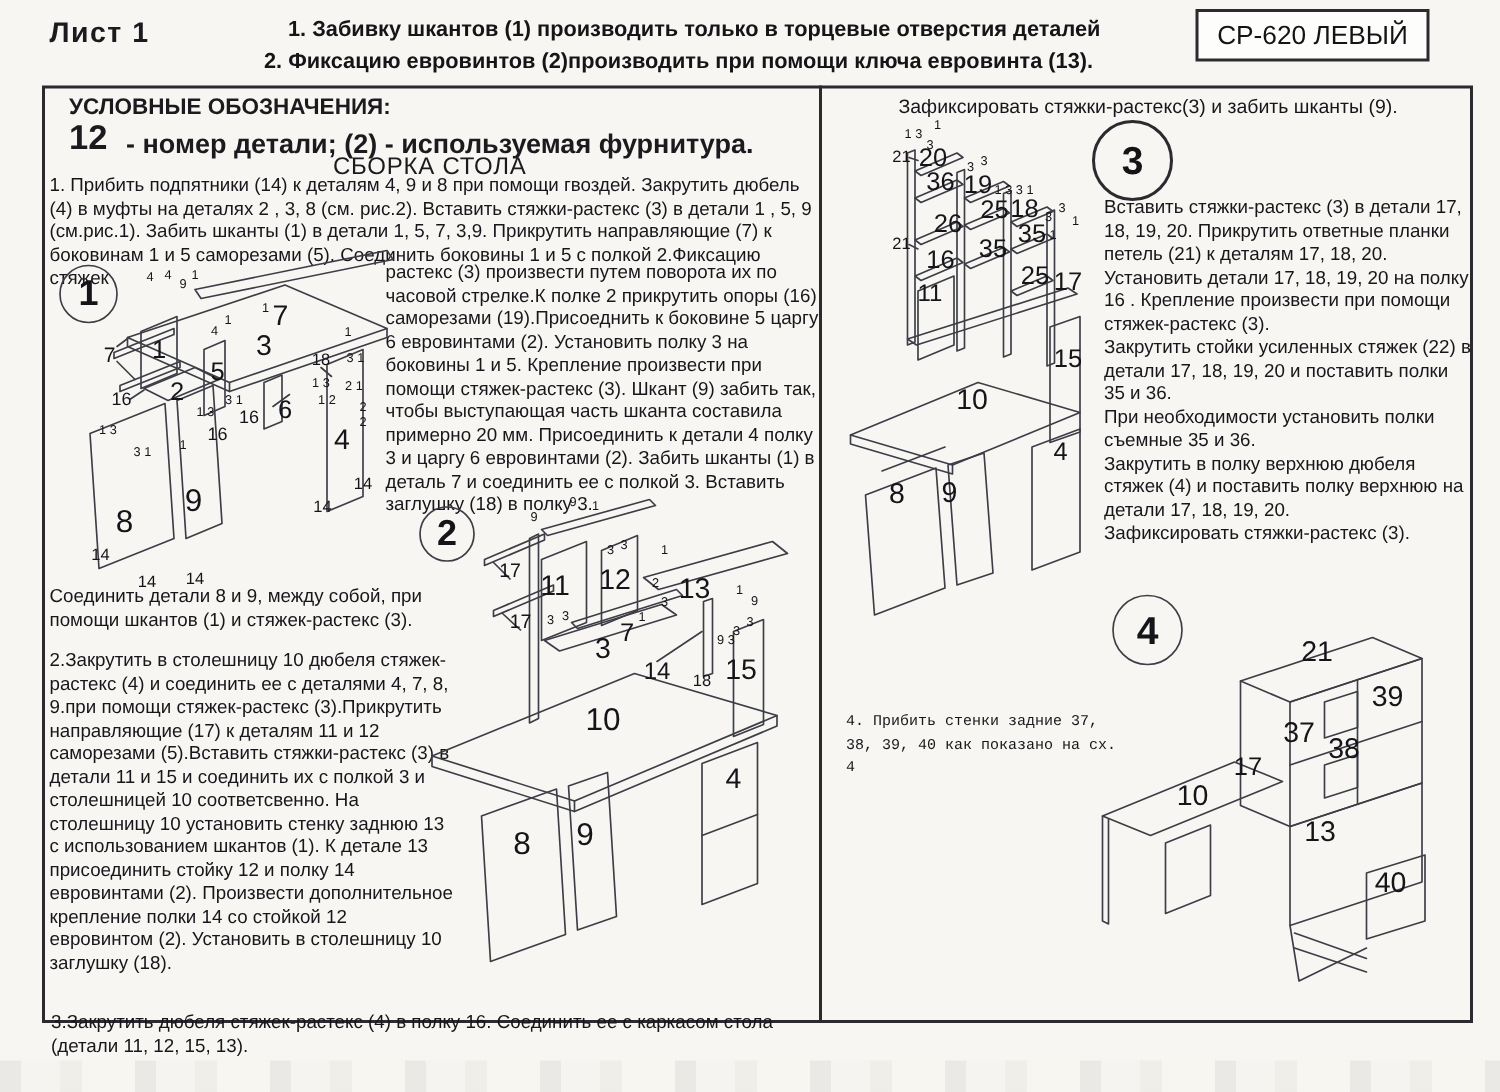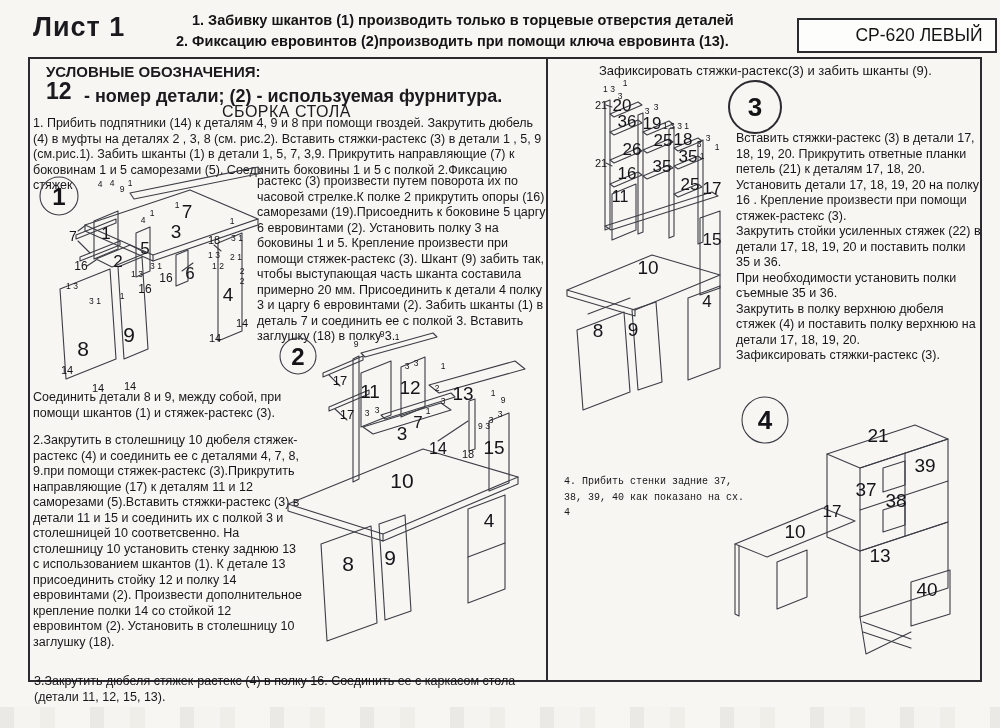--- a/index.html
+++ b/index.html
@@ -6,21 +6,21 @@
   body{
     width:1000px;height:728px;position:relative;overflow:hidden;
     background:#f7f6f2;
     font-family:"Liberation Sans",sans-serif;
     color:#1b1b1f;
   }
   .abs{position:absolute;}
   .txt{font-size:12.5px;line-height:15.5px;color:#17171b;}
   .pre{white-space:pre-line;}
   .box{border:2px solid #2a2a2f;box-sizing:border-box;}
-  .sheet-label{font-size:27px;font-weight:bold;letter-spacing:1px;}
+  .sheet-label{font-size:19px;font-weight:bold;letter-spacing:1px;}
   .hdr-note{font-size:14.5px;font-weight:bold;color:#151518;}
   .model-box{
     border:2px solid #2a2a2f;background:#fdfdfb;display:flex;
     align-items:center;justify-content:center;font-size:17.5px;color:#141417;
   }
   .legend-title{font-size:15px;font-weight:bold;}
   .legend-num{font-size:23px;font-weight:bold;}
   .legend-desc{font-size:18px;font-weight:bold;}
   .assembly-title{font-size:16px;font-weight:normal;letter-spacing:.5px;}
   .fig-circle{
@@ -36,21 +36,21 @@
       rgba(140,138,128,.18) 40px 55px, rgba(220,218,210,.06) 55px 90px);
     filter:blur(.4px);
   }
 </style>
 </head>
 <body>
 
 <div class="abs sheet-label" style="left:33px;top:12px;">Лист 1</div>
 <div class="abs hdr-note" style="left:192px;top:12px;">1. Забивку шкантов (1) производить только в торцевые отверстия деталей</div>
 <div class="abs hdr-note" style="left:176px;top:33px;">2. Фиксацию евровинтов (2)производить при помощи ключа евровинта (13).</div>
-<div class="abs model-box" style="left:797px;top:18px;width:152px;height:31px;padding-left:44px;">СР-620 ЛЕВЫЙ</div>
+<div class="abs model-box" style="left:797px;top:6px;width:152px;height:31px;">СР-620 ЛЕВЫЙ</div>
 
 <div class="abs box" style="left:28px;top:57px;width:954px;height:625px;"></div>
 <div class="abs" style="left:546px;top:57px;width:2px;height:625px;background:#2a2a2f;"></div>
 
 <div class="abs legend-title" style="left:46px;top:63px;">УСЛОВНЫЕ ОБОЗНАЧЕНИЯ:</div>
 <div class="abs legend-num" style="left:46px;top:78px;">12</div>
 <div class="abs legend-desc" style="left:84px;top:86px;">- номер детали;  (2) - используемая фурнитура.</div>
 <div class="abs assembly-title" style="left:222px;top:103px;">СБОРКА СТОЛА</div>
 
 <div class="abs txt" style="left:33px;top:116px;width:509px;">1. Прибить подпятники (14) к деталям 4, 9 и 8 при помощи гвоздей. Закрутить дюбель (4) в муфты на деталях 2 , 3, 8 (см. рис.2). Вставить стяжки-растекс (3) в детали 1 , 5, 9 (см.рис.1). Забить шканты (1) в детали 1, 5, 7, 3,9. Прикрутить направляющие (7) к боковинам 1 и 5 саморезами (5). Соединить боковины 1 и 5 с полкой 2.Фиксацию стяжек</div>

